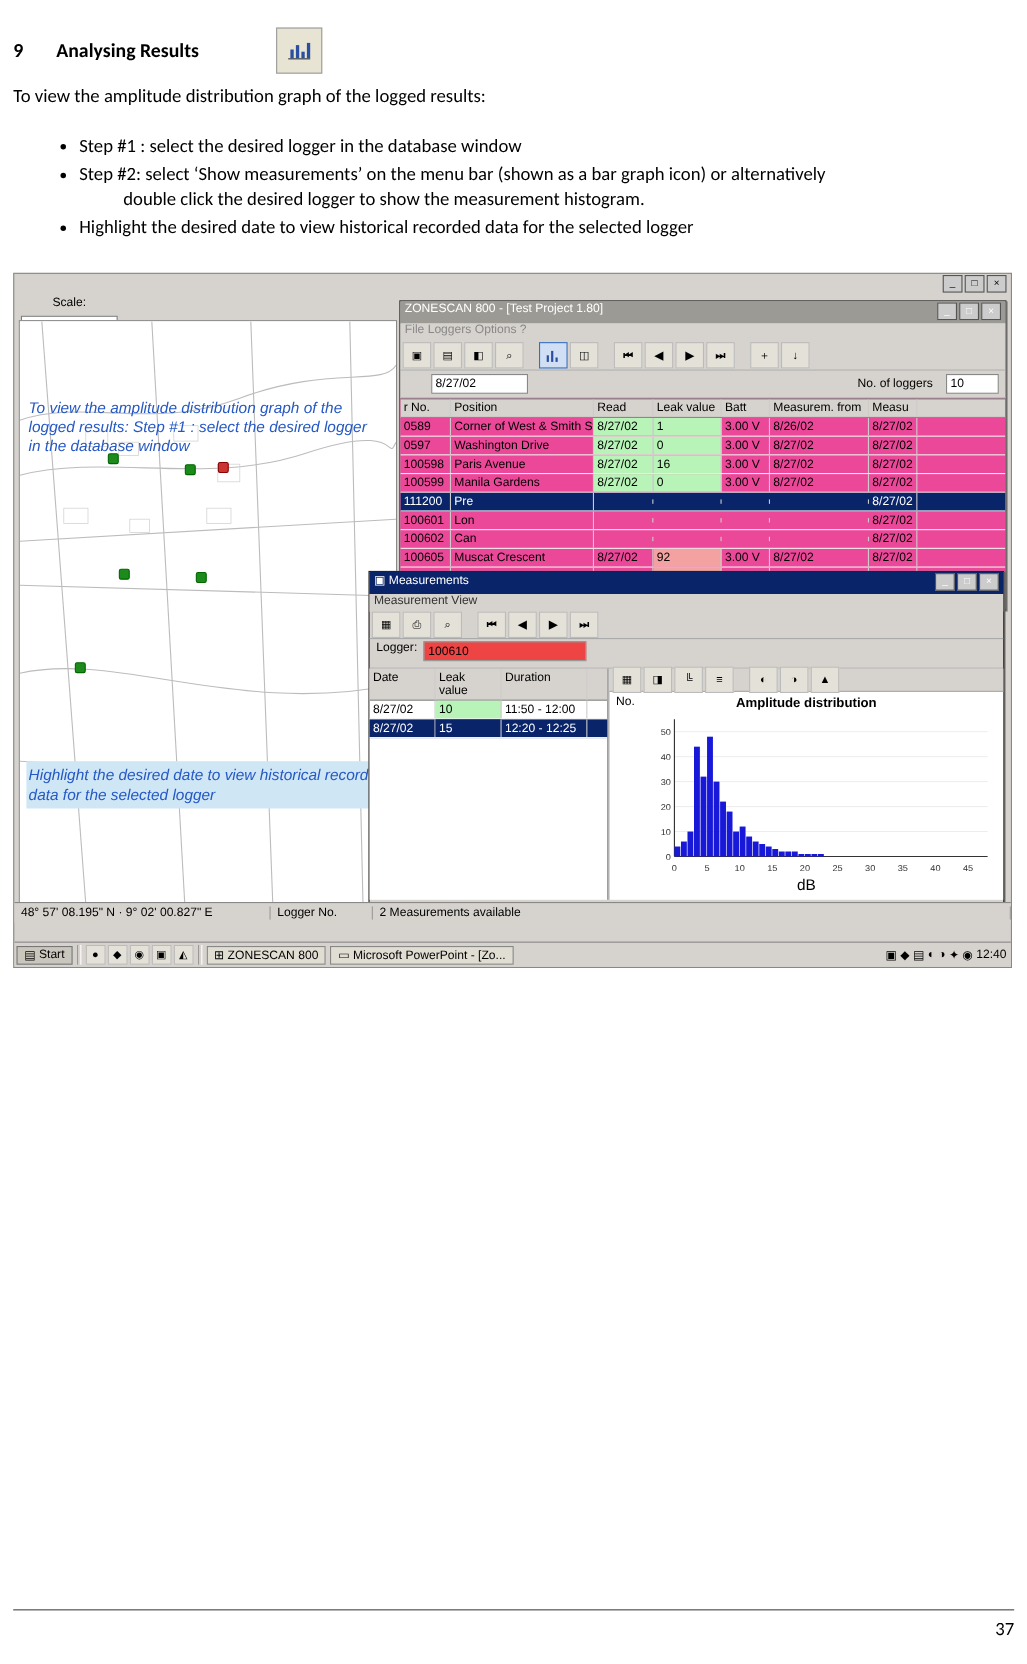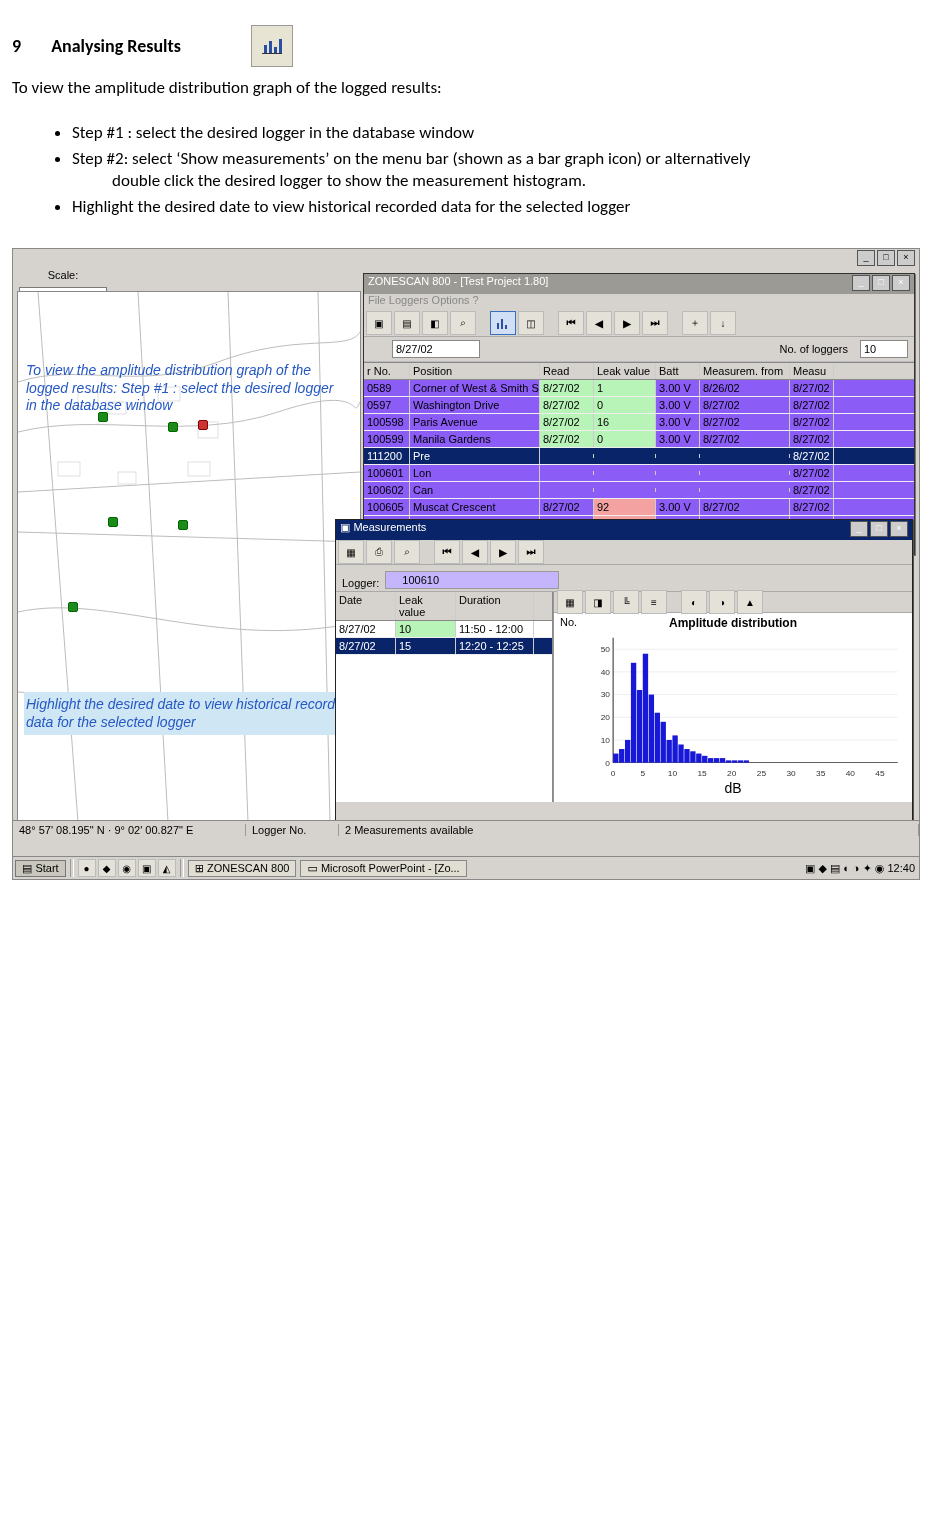--- a/index.html
+++ b/index.html
@@ -177,21 +177,21 @@
     padding: 2px 6px; gap: 12px;
     border-bottom: 1px solid #bbb;
     background:#d6d3ce;
   }
   .date-box {
     width: 80px; height: 16px; background: #fff; border: 1px solid #888;
     padding: 0 3px; display: inline-flex; align-items: center;
   }
   .proj-table {
     position: relative;
-    background: #8b5cf6;
+    background: #ec4899;
     border-top: 1px solid #888;
     height: 180px;
     overflow: hidden;
   }
   .proj-head, .proj-row {
     display: grid;
     grid-template-columns: 46px 130px 54px 62px 44px 90px 44px;
     font-size: 11px;
     align-items: center;
   }
@@ -224,26 +224,26 @@
   }
   .meas-menu {
     height: 16px; background:#d6d3ce;
     padding: 0 4px; font-size: 11px; color:#333;
   }
   .meas-toolbar {
     height: 24px; display: flex; align-items: center; gap: 2px;
     padding: 0 2px; border-bottom: 1px solid #aaa;
   }
   .meas-logger-row {
-    height: 22px; display: flex; align-items: flex-end;
+    height: 22px; display: flex; align-items: flex-start;
     padding: 2px 6px; gap: 6px; border-bottom: 1px solid #aaa;
   }
   .logger-input {
-    width: 140px; height: 16px; background: #c4b5fd; border: 1px solid #999;
-    padding: 0 16px; display:inline-flex; align-items:center;
+    width: 140px; height: 16px; background: #ef4444; border: 1px solid #999;
+    padding: 0 3px; display:inline-flex; align-items:center;
   }
   .meas-body {
     display: flex; height: 210px;
   }
   .meas-table {
     width: 216px; background: #fff; border-right: 1px solid #888;
     display: flex; flex-direction: column;
   }
   .meas-head, .meas-row {
     display: grid;
@@ -522,20 +522,21 @@
 
     <div class="measurements-window">
       <div class="meas-title">
         <span>▣ <span>Measurements</span></span>
         <span style="display:flex;gap:2px">
           <span class="winbtn">_</span>
           <span class="winbtn">□</span>
           <span class="winbtn">×</span>
         </span>
       </div>
+      <div class="meas-menu">Measurement   View</div>
       <div class="meas-toolbar">
         <div class="tbtn">▦</div>
         <div class="tbtn">⎙</div>
         <div class="tbtn">⌕</div>
         <div class="tsep"></div>
         <div class="tbtn nav-arrow">⏮</div>
         <div class="tbtn nav-arrow">◀</div>
         <div class="tbtn nav-arrow">▶</div>
         <div class="tbtn nav-arrow">⏭</div>
       </div>
@@ -663,13 +664,16 @@
         <span>◐</span>
         <span>◑</span>
         <span>✦</span>
         <span>◉</span>
         <span>12:40</span>
       </div>
     </div>
   </div>
 
 
+  <div class="page-footer">
+    <span>37</span>
+  </div>
 </div>
 
 </body></html>

